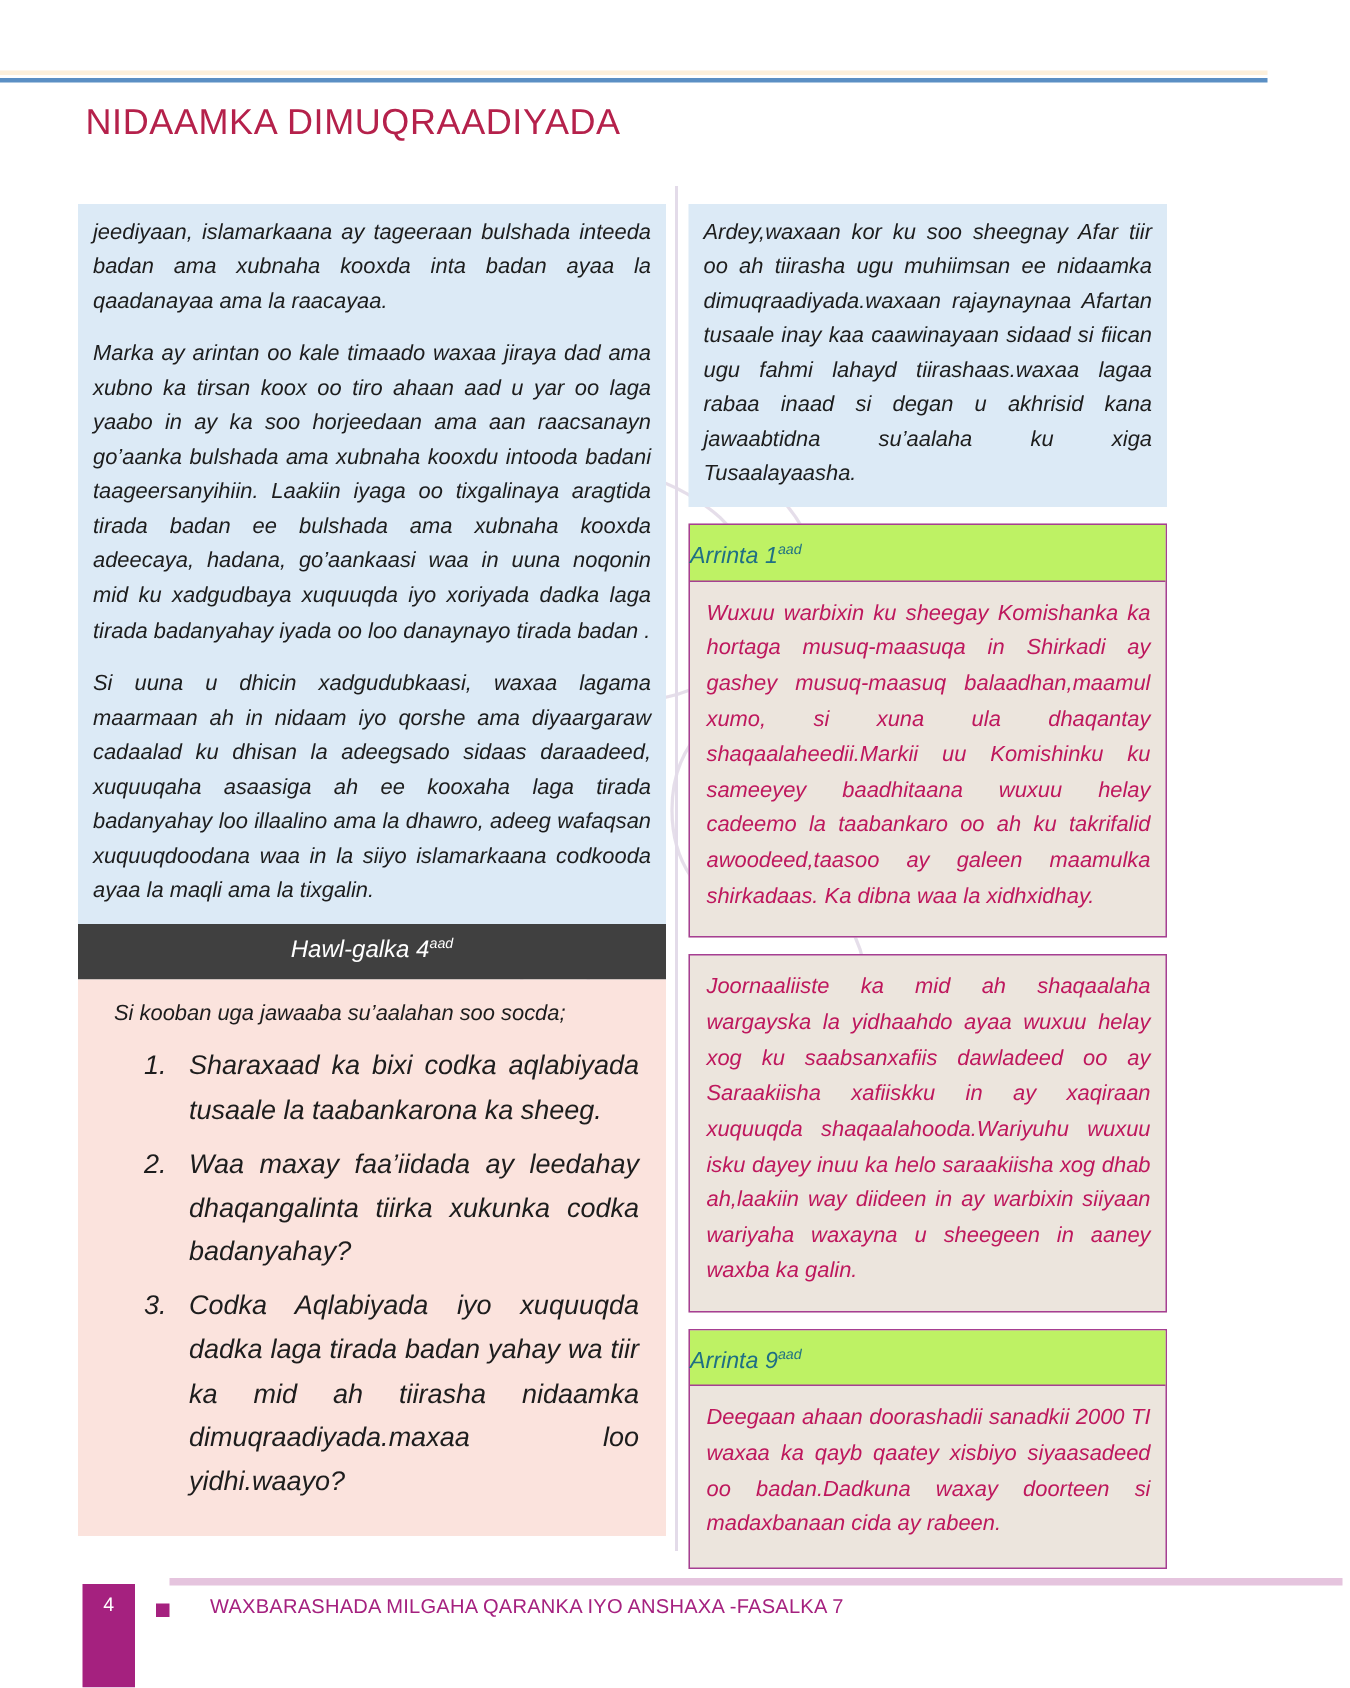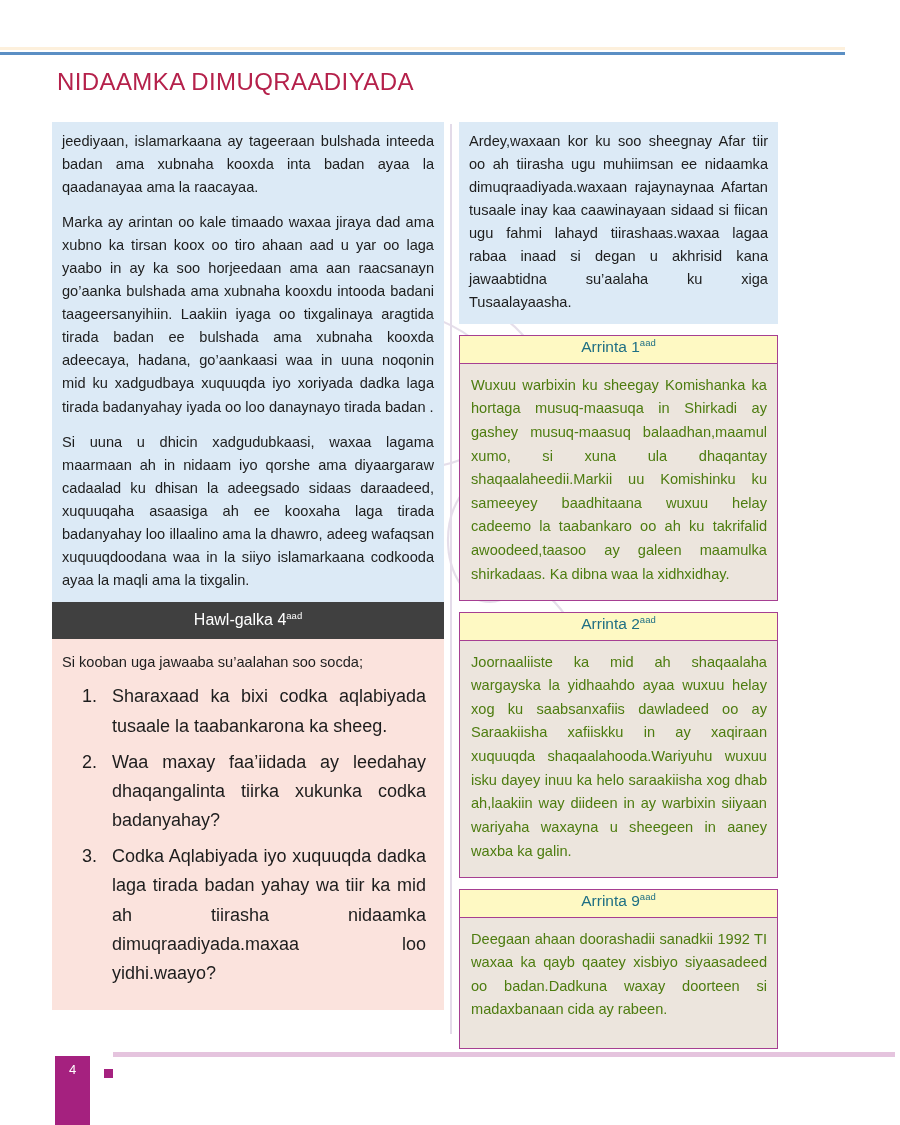--- a/index.html
+++ b/index.html
@@ -26,21 +26,21 @@
 
   
   .page-title{
     position:absolute;left:57px;top:68px;
     font-size:24px;letter-spacing:.4px;
     color:#b5214b;font-weight:400;z-index:3;
     white-space:nowrap;
   }
 
   
-  .col{position:absolute;top:122px;z-index:3;}
+  .col{position:absolute;top:136px;z-index:3;font-style:italic;}
   .col-left{left:52px;width:392px;}
   .col-right{left:459px;width:319px;}
 
   .col-divider{
     position:absolute;left:450px;top:124px;width:2px;height:910px;
     background:#e3dbe9;z-index:2;
   }
 
   
   .bluebox{
@@ -61,21 +61,21 @@
     text-align:center;
     font-size:16px;line-height:1.1;
     padding:9px 0 10px 0;
     box-sizing:border-box;
   }
   .green-head sup{font-size:9.5px;vertical-align:super;}
 
   
   .pinkbox{
     background:#fbe3dd;
-    padding:12px 14px 22px 10px;
+    padding:12px 14px 22px 24px;
     box-sizing:border-box;
   }
   .pinkbox .lead{
     margin:0 0 9px 0;
     font-size:14.6px;line-height:1.55;color:#1d1d1d;
   }
   .pinkbox ol{
     margin:0;padding:0 4px 0 40px;
     list-style:decimal;
   }
@@ -87,35 +87,35 @@
   .pinkbox ol li:last-child{margin-bottom:0;}
 
   
   .card{
     border:1.6px solid #a63f92;
     margin-top:11px;
     box-sizing:border-box;
     background:#ece5dd;
   }
   .card-head{
-    background:#fef9c3;
+    background:#bef264;
     border-bottom:1.6px solid #a63f92;
-    text-align:center;
+    text-align:left;
     color:#1f6f84;
     font-size:15.5px;line-height:1.1;
-    padding:2px 0 7px 0;
+    padding:12px 0 7px 0;
   }
   .card-head sup{font-size:9.5px;vertical-align:super;}
   .card-body{
     padding:10px 10px 14px 11px;
   }
   .card-body p{
     margin:0;
     font-size:14.6px;line-height:1.62;
-    color:#4d7c0f;text-align:justify;
+    color:#be185d;text-align:justify;
   }
 
   
   .footer-rule{
     position:absolute;left:113px;top:1052px;width:782px;height:5px;
     background:#e5c4de;z-index:3;
   }
   .footer-tab{
     position:absolute;left:55px;top:1056px;width:35px;height:69px;
     background:#a5217f;z-index:3;
@@ -193,37 +193,35 @@
     <div class="card">
       <div class="card-head">
         <span>Arrinta 1</span><sup>aad</sup>
       </div>
       <div class="card-body">
         <p>Wuxuu warbixin ku sheegay Komishanka ka hortaga musuq-maasuqa in Shirkadi ay gashey musuq-maasuq balaadhan,maamul xumo, si xuna ula dhaqantay shaqaalaheedii.Markii uu Komishinku ku sameeyey baadhitaana wuxuu helay cadeemo la taabankaro oo ah ku takrifalid awoodeed,taasoo ay galeen maamulka shirkadaas. Ka dibna waa la xidhxidhay.</p>
       </div>
     </div>
 
     <div class="card">
-      <div class="card-head">
-        <span>Arrinta 2</span><sup>aad</sup>
-      </div>
       <div class="card-body">
         <p>Joornaaliiste ka mid ah shaqaalaha wargayska la yidhaahdo ayaa wuxuu helay xog ku saabsanxafiis dawladeed oo ay Saraakiisha xafiiskku in ay xaqiraan xuquuqda shaqaalahooda.Wariyuhu wuxuu isku dayey inuu ka helo saraakiisha xog dhab ah,laakiin way diideen in ay warbixin siiyaan wariyaha waxayna u sheegeen in aaney waxba ka galin.</p>
       </div>
     </div>
 
     <div class="card" style="min-height:160px;">
       <div class="card-head">
         <span>Arrinta 9</span><sup>aad</sup>
       </div>
       <div class="card-body">
-        <p>Deegaan ahaan doorashadii sanadkii 1992 TI waxaa ka qayb qaatey xisbiyo siyaasadeed oo badan.Dadkuna waxay doorteen si madaxbanaan cida ay rabeen.</p>
+        <p>Deegaan ahaan doorashadii sanadkii 2000 TI waxaa ka qayb qaatey xisbiyo siyaasadeed oo badan.Dadkuna waxay doorteen si madaxbanaan cida ay rabeen.</p>
       </div>
     </div>
 
   </div>
 
   <div class="footer-rule"></div>
   <div class="footer-tab"></div>
   <div class="footer-pagenum">4</div>
   <div class="footer-bullet"></div>
+  <div class="footer-text">WAXBARASHADA MILGAHA QARANKA IYO ANSHAXA -FASALKA  7</div>
 
 </div>
 
 </body></html>

